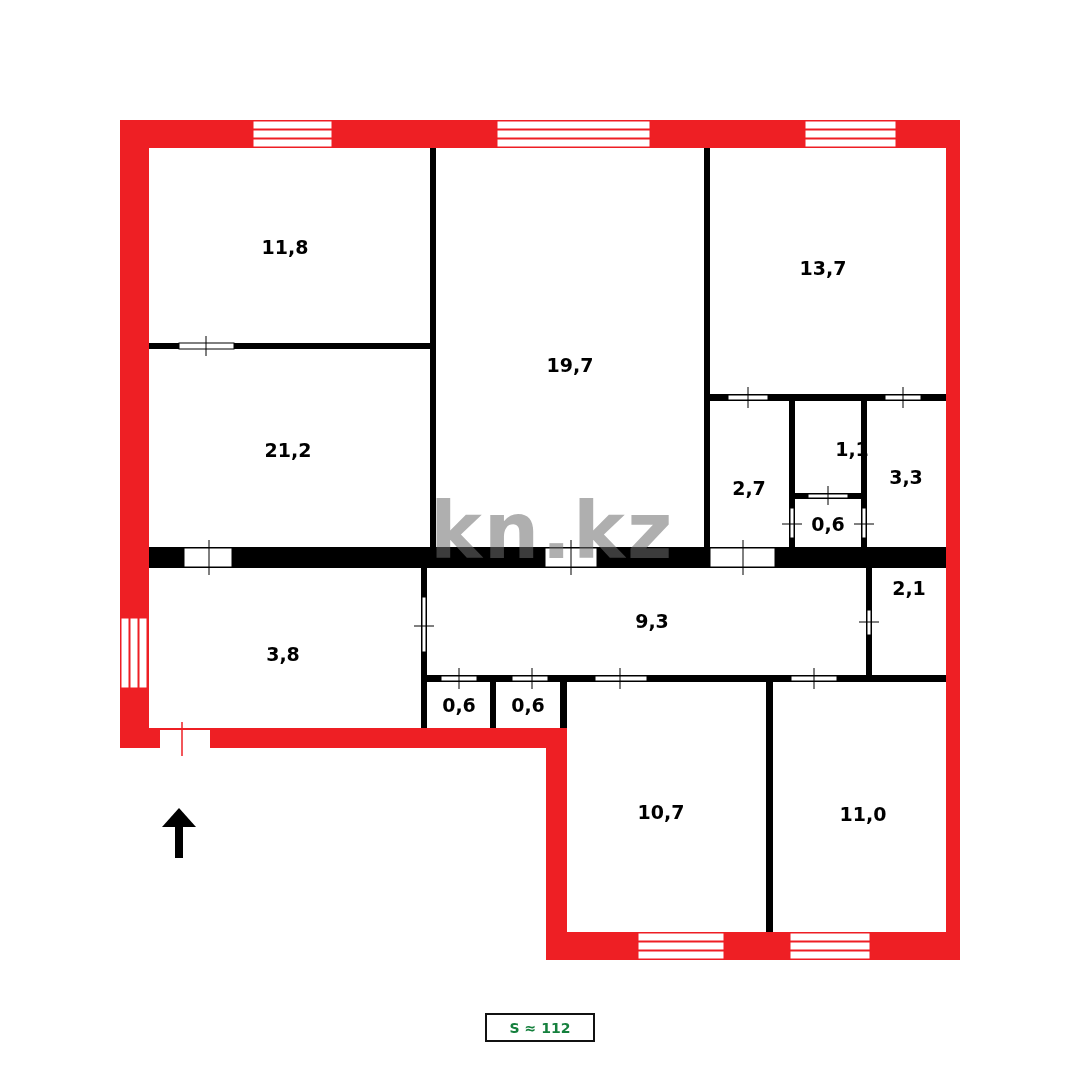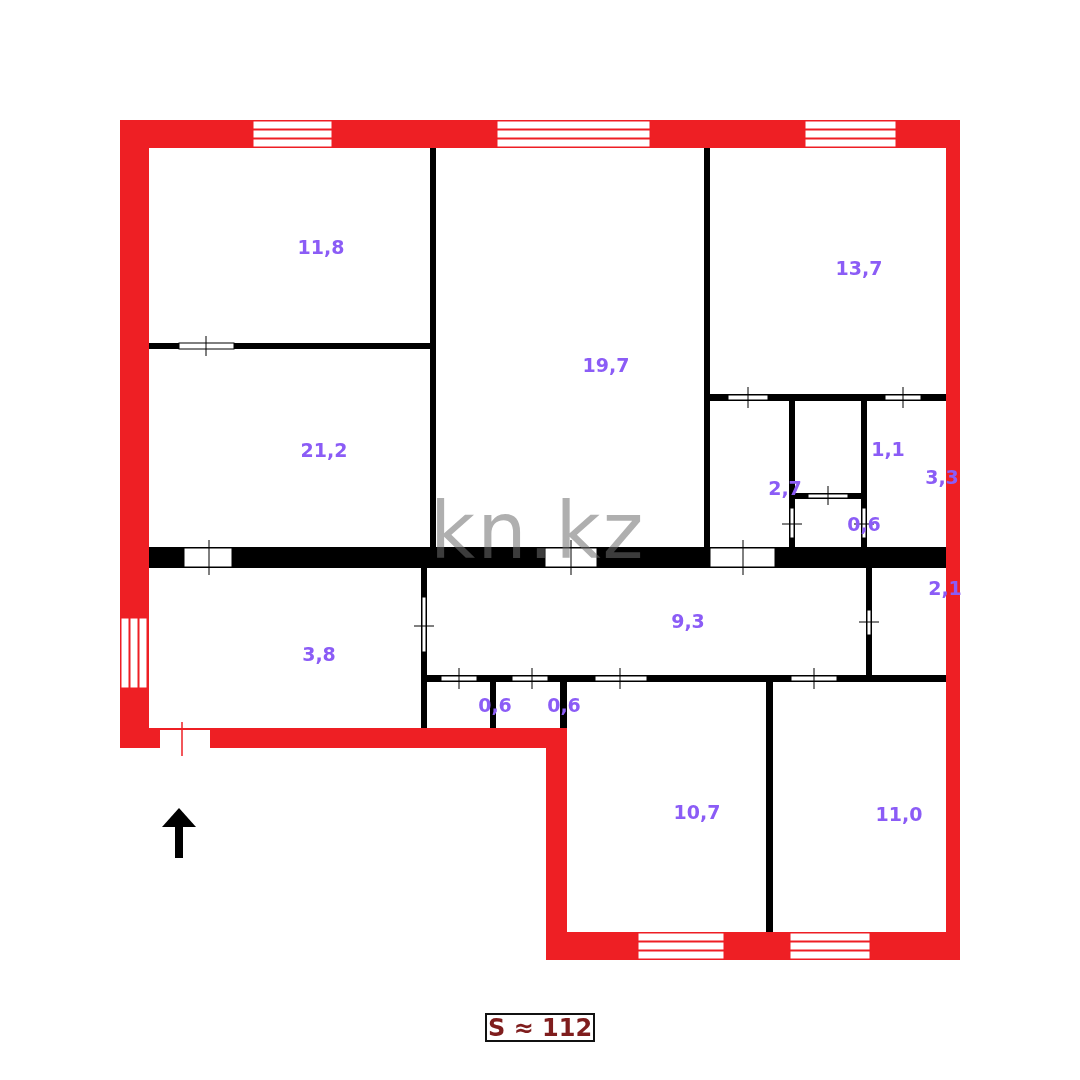--- a/index.html
+++ b/index.html
@@ -1,27 +1,27 @@
 <!DOCTYPE html>
 <html><head>
 <meta charset="utf-8">
 <style>
   html, body { margin: 0; padding: 0; background: #ffffff; }
   body { width: 1080px; height: 1080px; position: relative; overflow: hidden;
          font-family: "DejaVu Sans", "Liberation Sans", sans-serif; }
   #plan { position: absolute; left: 0; top: 0; width: 1080px; height: 1080px; }
   .room-label { position: absolute; transform: translate(-50%, -50%);
-                font-size: 19px; font-weight: bold; color: #8b5cf6; white-space: nowrap; margin-left: 36px; }
+                font-size: 19px; font-weight: bold; color: #000000; white-space: nowrap; }
   .watermark { position: absolute; left: 430px; top: 492px; font-size: 78px;
-               color: rgba(110,110,110,0.55); font-weight: normal; letter-spacing: 2px;
+               color: rgba(110,110,110,0.55); font-weight: bold; letter-spacing: 2px;
                line-height: 1; pointer-events: none; }
   .area-box { position: absolute; left: 485px; top: 1013px; width: 110px; height: 29px;
               border: 2px solid #111; box-sizing: border-box; display: flex;
-              align-items: center; justify-content: center; font-size: 24px;
-              font-weight: bold; color: #7f1d1d; }
+              align-items: center; justify-content: center; font-size: 14px;
+              font-weight: bold; color: #15803d; }
   .north { position: absolute; left: 162px; top: 808px; width: 34px; height: 50px; }
 </style>
 </head>
 <body>
 
 <svg id="plan" viewBox="0 0 1080 1080" xmlns="http://www.w3.org/2000/svg">
 
   <g fill="#ee1f24">
     <rect x="120" y="120" width="840" height="28"></rect>
     <rect x="120" y="120" width="29" height="628"></rect>

